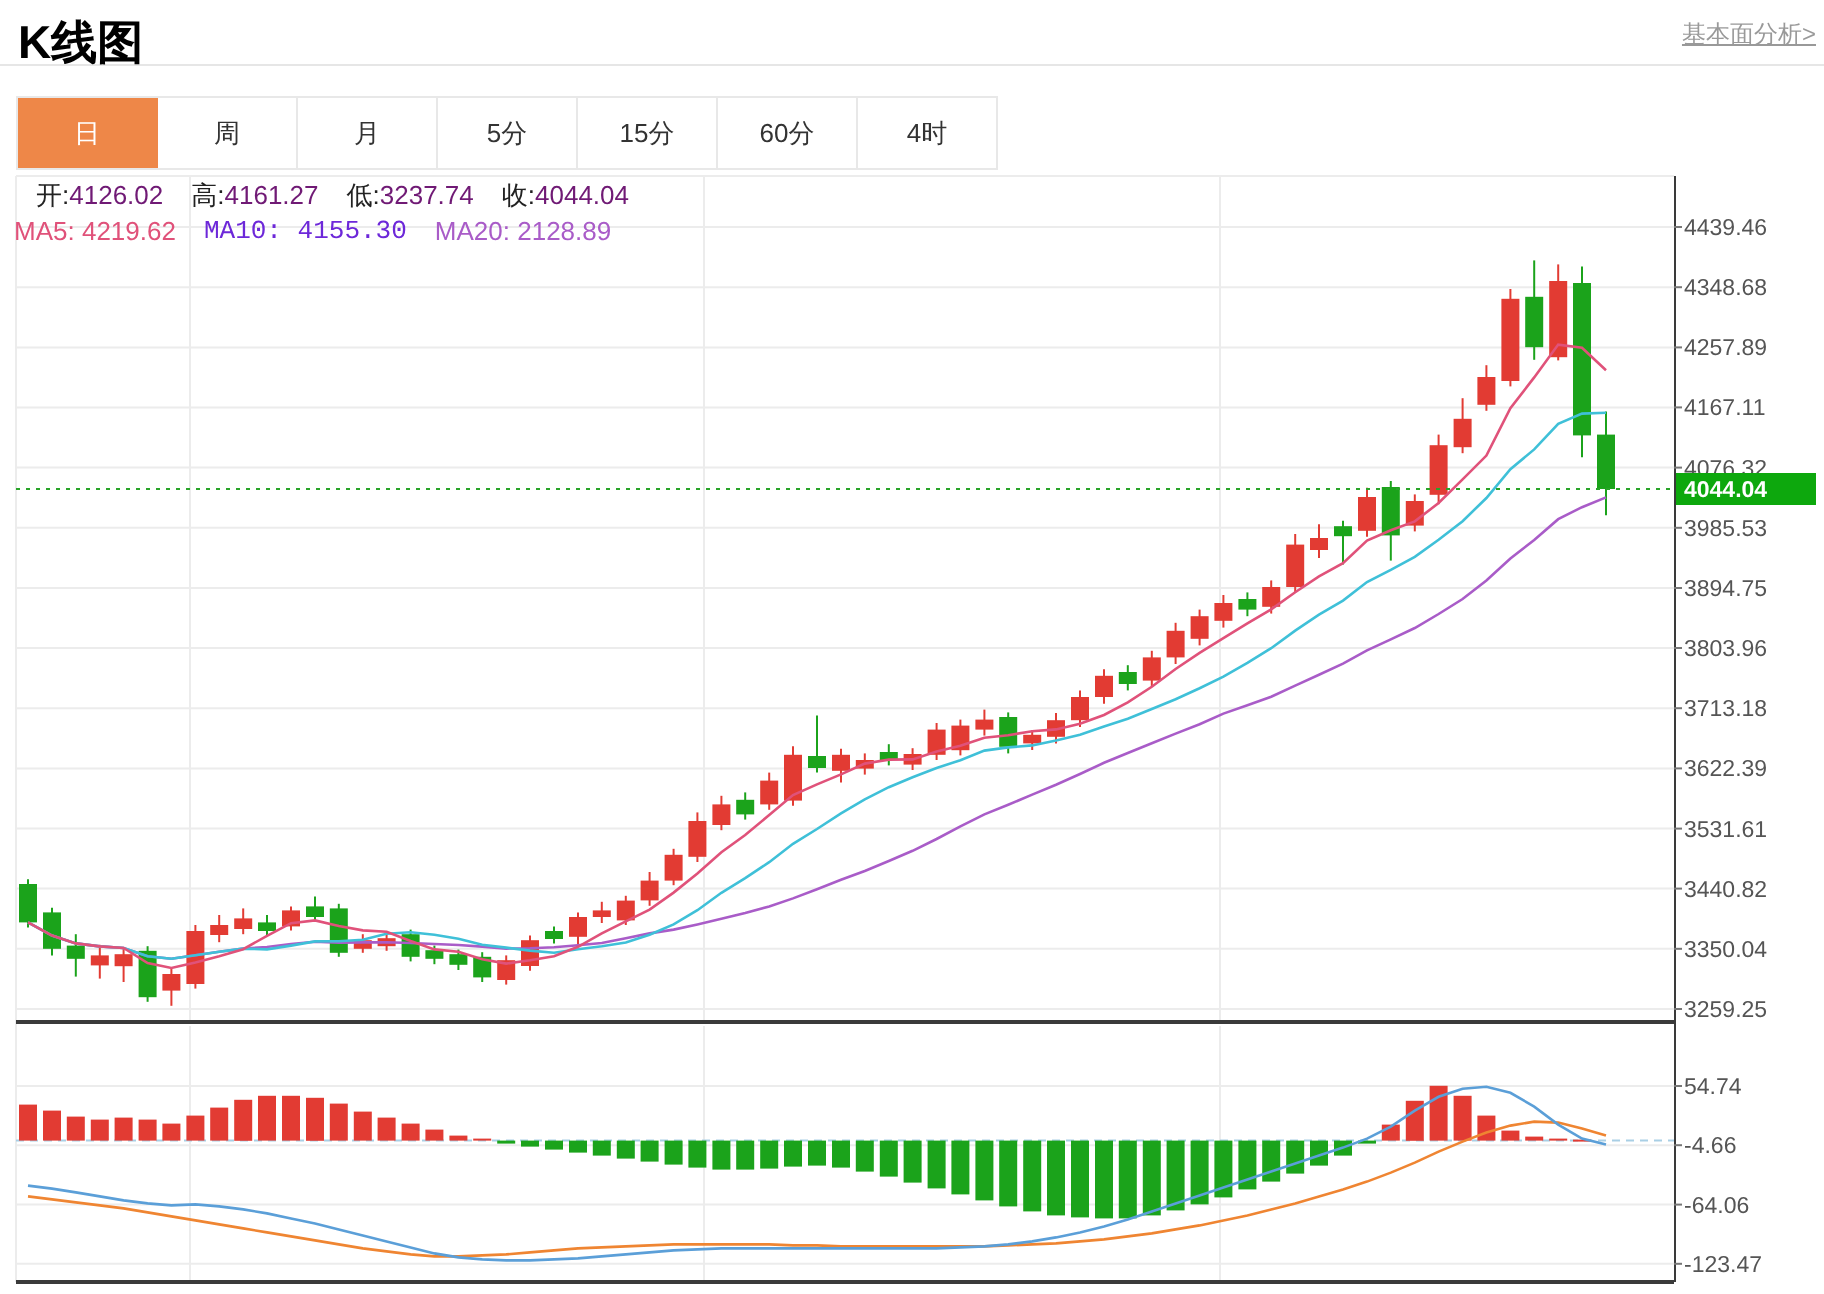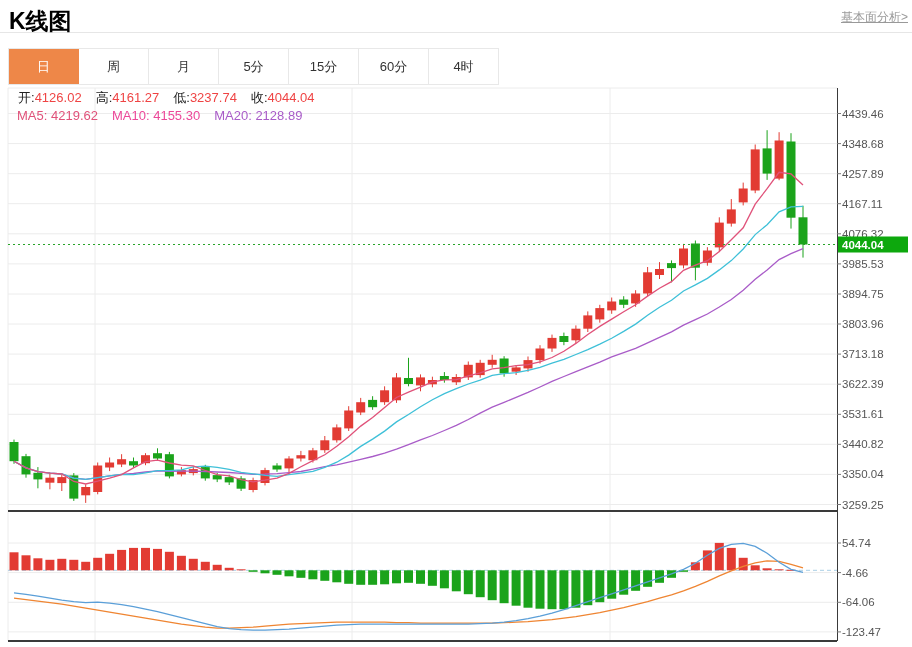--- a/index.html
+++ b/index.html
@@ -9,25 +9,25 @@
   .hdr-title{position:absolute;left:9px;top:6px;font-size:23px;font-weight:bold;color:#000000;z-index:2;}
   .hdr-link{position:absolute;right:4px;top:9px;font-size:12px;color:#999;cursor:pointer;z-index:2;text-decoration:underline;}
   .hdr-divider{position:absolute;left:0;top:32px;width:912px;height:0;border-top:1px solid #e6e6e6;z-index:1;}
   .tabbar{position:absolute;left:8px;top:48px;display:flex;border:1px solid #e8e8e8;background:#fff;z-index:2;}
   .tab{width:69px;height:35px;line-height:35px;text-align:center;font-size:13px;color:#333;
        background:#fff;border-right:1px solid #e8e8e8;cursor:pointer;user-select:none;}
   .tab:last-child{border-right:none;}
   .tab.active{background:#ee8748;border-right-color:#ee8748;color:#fff;}
   .inforow{position:absolute;font-size:13px;white-space:nowrap;z-index:2;display:flex;}
   #ohlc-row{left:18px;top:89px;}
-  #ma-row{left:17px;top:108px;}
+  #ma-row{left:7px;top:108px;}
   #macd-row{left:18px;top:516px;}
   .inforow .pair{margin-right:14px;}
   .lbl-dark{color:#222;}
-  .val-green{color:#ef4444;}
+  .val-green{color:#701a75;}
 </style>
 </head>
 <body>
 
 <div class="screen">
   <svg id="chart-svg" width="912" height="647" viewBox="0 0 912 647">
       <g stroke="#ececec" stroke-width="1">
         <line x1="8" y1="113.5" x2="837" y2="113.5"></line>
         <line x1="8" y1="143.6" x2="837" y2="143.6"></line>
         <line x1="8" y1="173.7" x2="837" y2="173.7"></line>
@@ -331,17 +331,17 @@
 
   <div class="inforow" id="ohlc-row">
     <span class="pair"><span class="lbl-dark">开:</span><span class="val-green">4126.02</span></span>
     <span class="pair"><span class="lbl-dark">高:</span><span class="val-green">4161.27</span></span>
     <span class="pair"><span class="lbl-dark">低:</span><span class="val-green">3237.74</span></span>
     <span class="pair"><span class="lbl-dark">收:</span><span class="val-green">4044.04</span></span>
   </div>
 
   <div class="inforow" id="ma-row">
     <span class="pair" id="ma5-pair" style="color: rgb(224, 82, 122);"><span>MA5:</span> <span>4219.62</span></span>
-    <span class="pair" id="ma10-pair" style="color: #ec4899;"><span>MA10:</span> <span>4155.30</span></span>
+    <span class="pair" id="ma10-pair" style="color: #6d28d9; font-family: Liberation Mono, monospace;"><span>MA10:</span> <span>4155.30</span></span>
     <span class="pair" id="ma20-pair" style="color: rgb(169, 92, 200);"><span>MA20:</span> <span>2128.89</span></span>
   </div>
 
 </div>
 
 </body></html>

